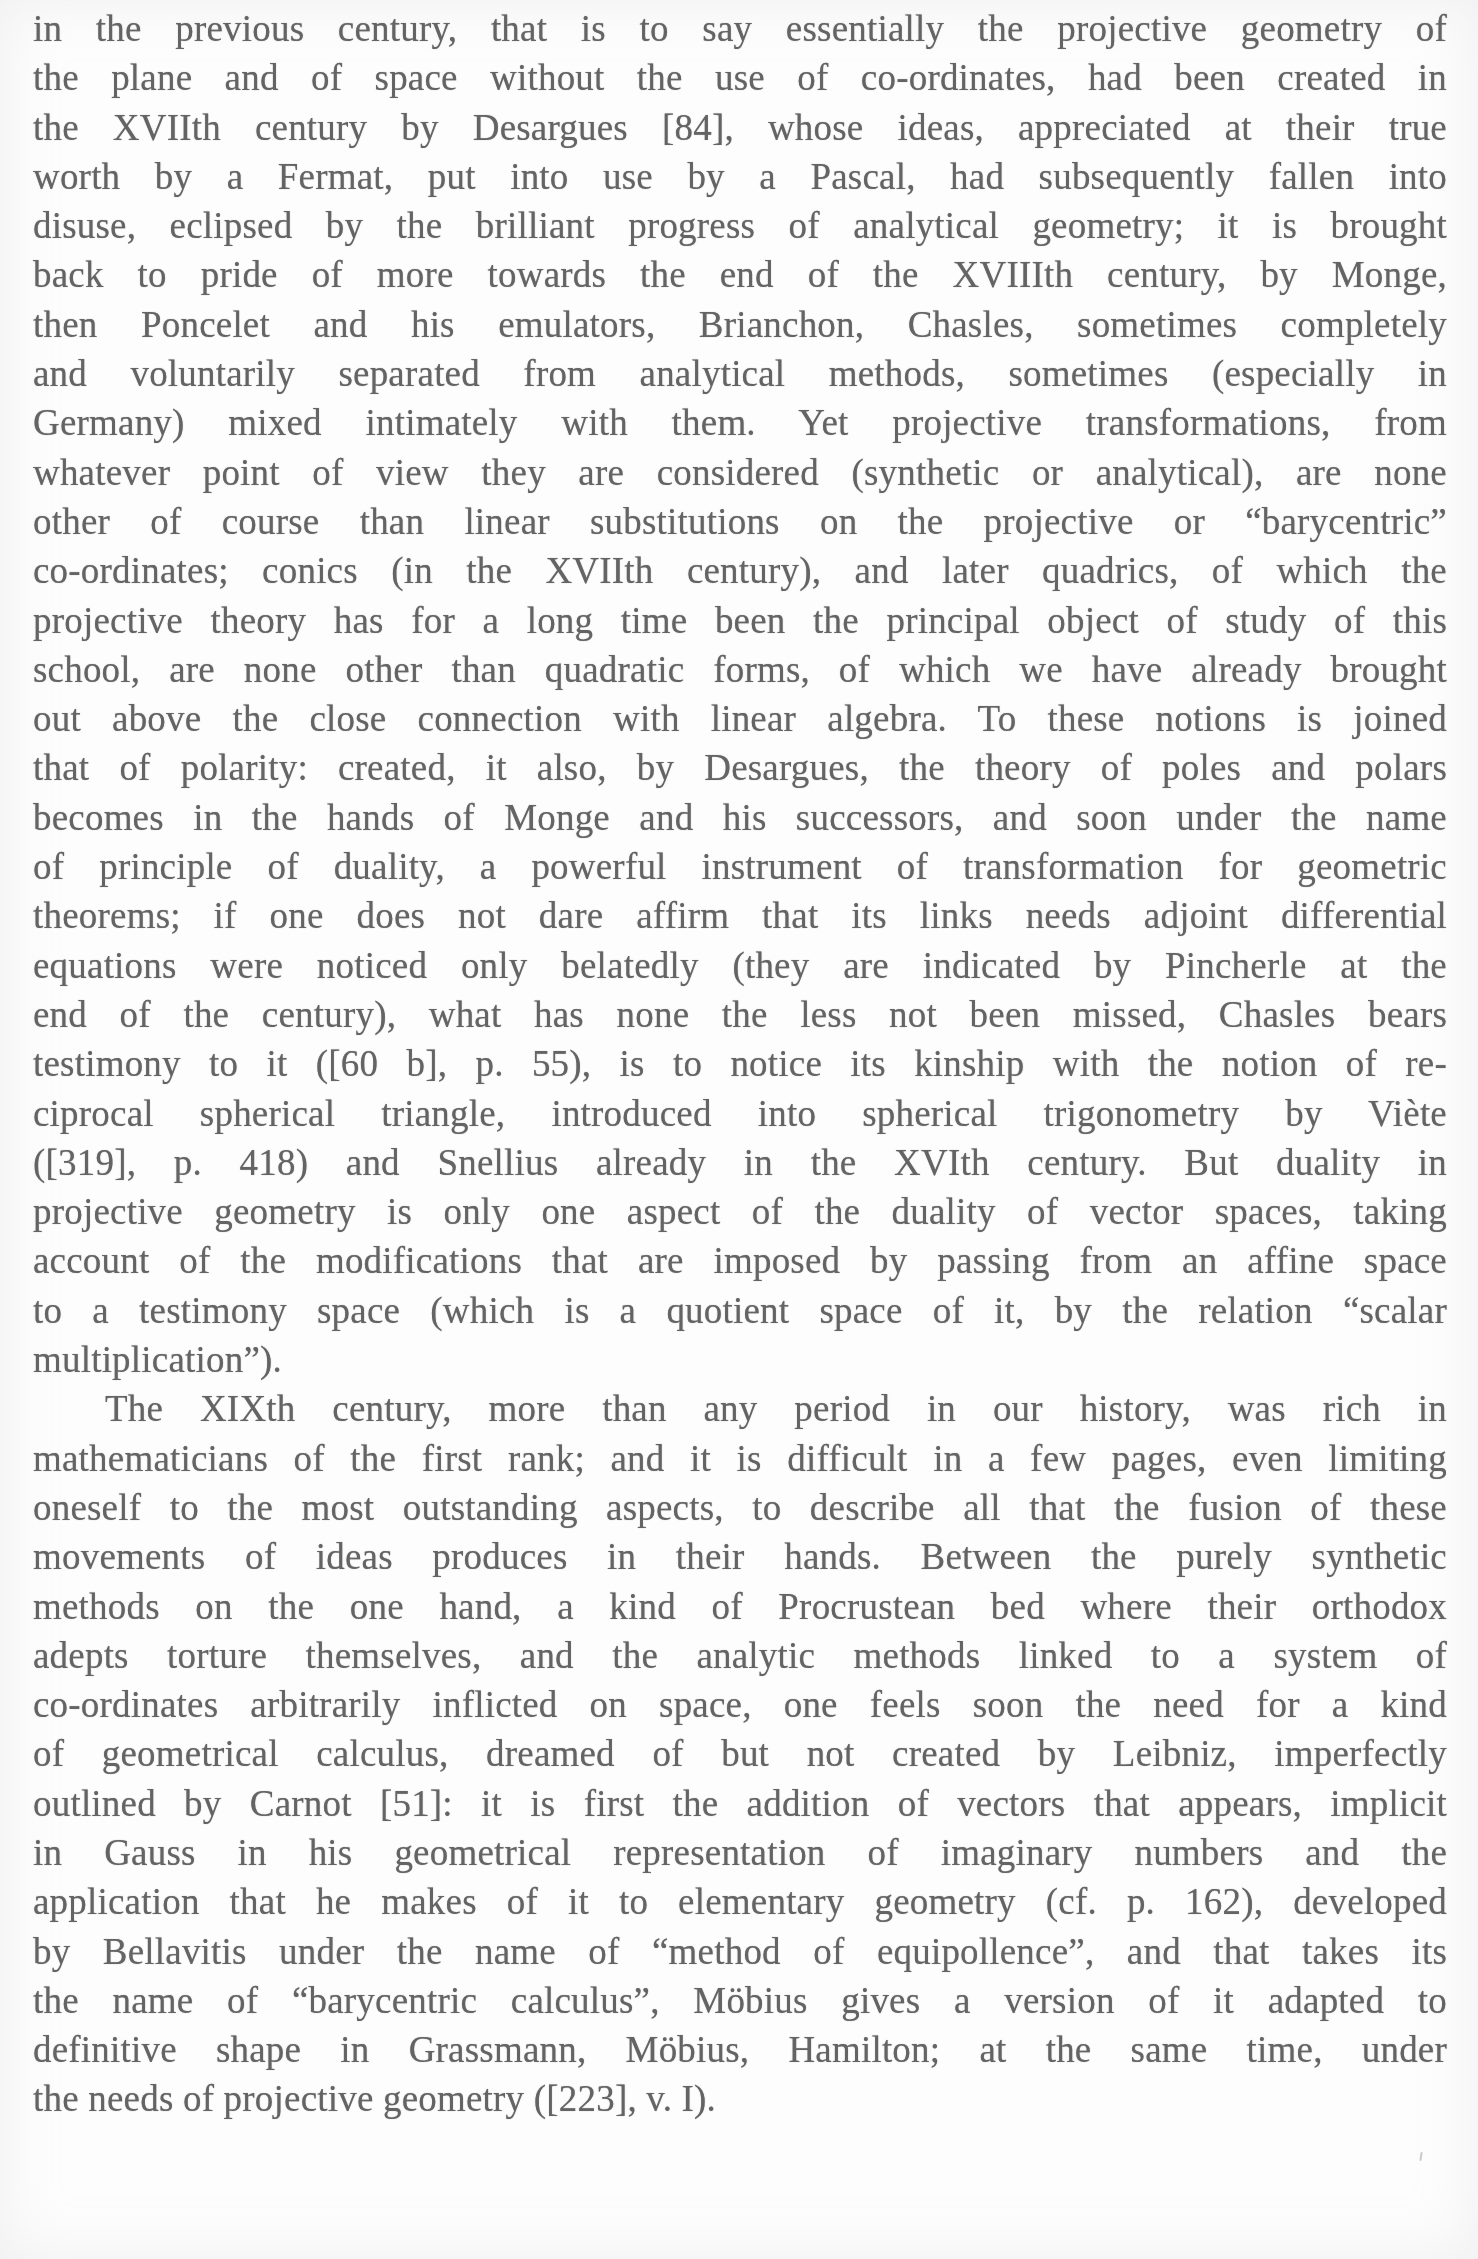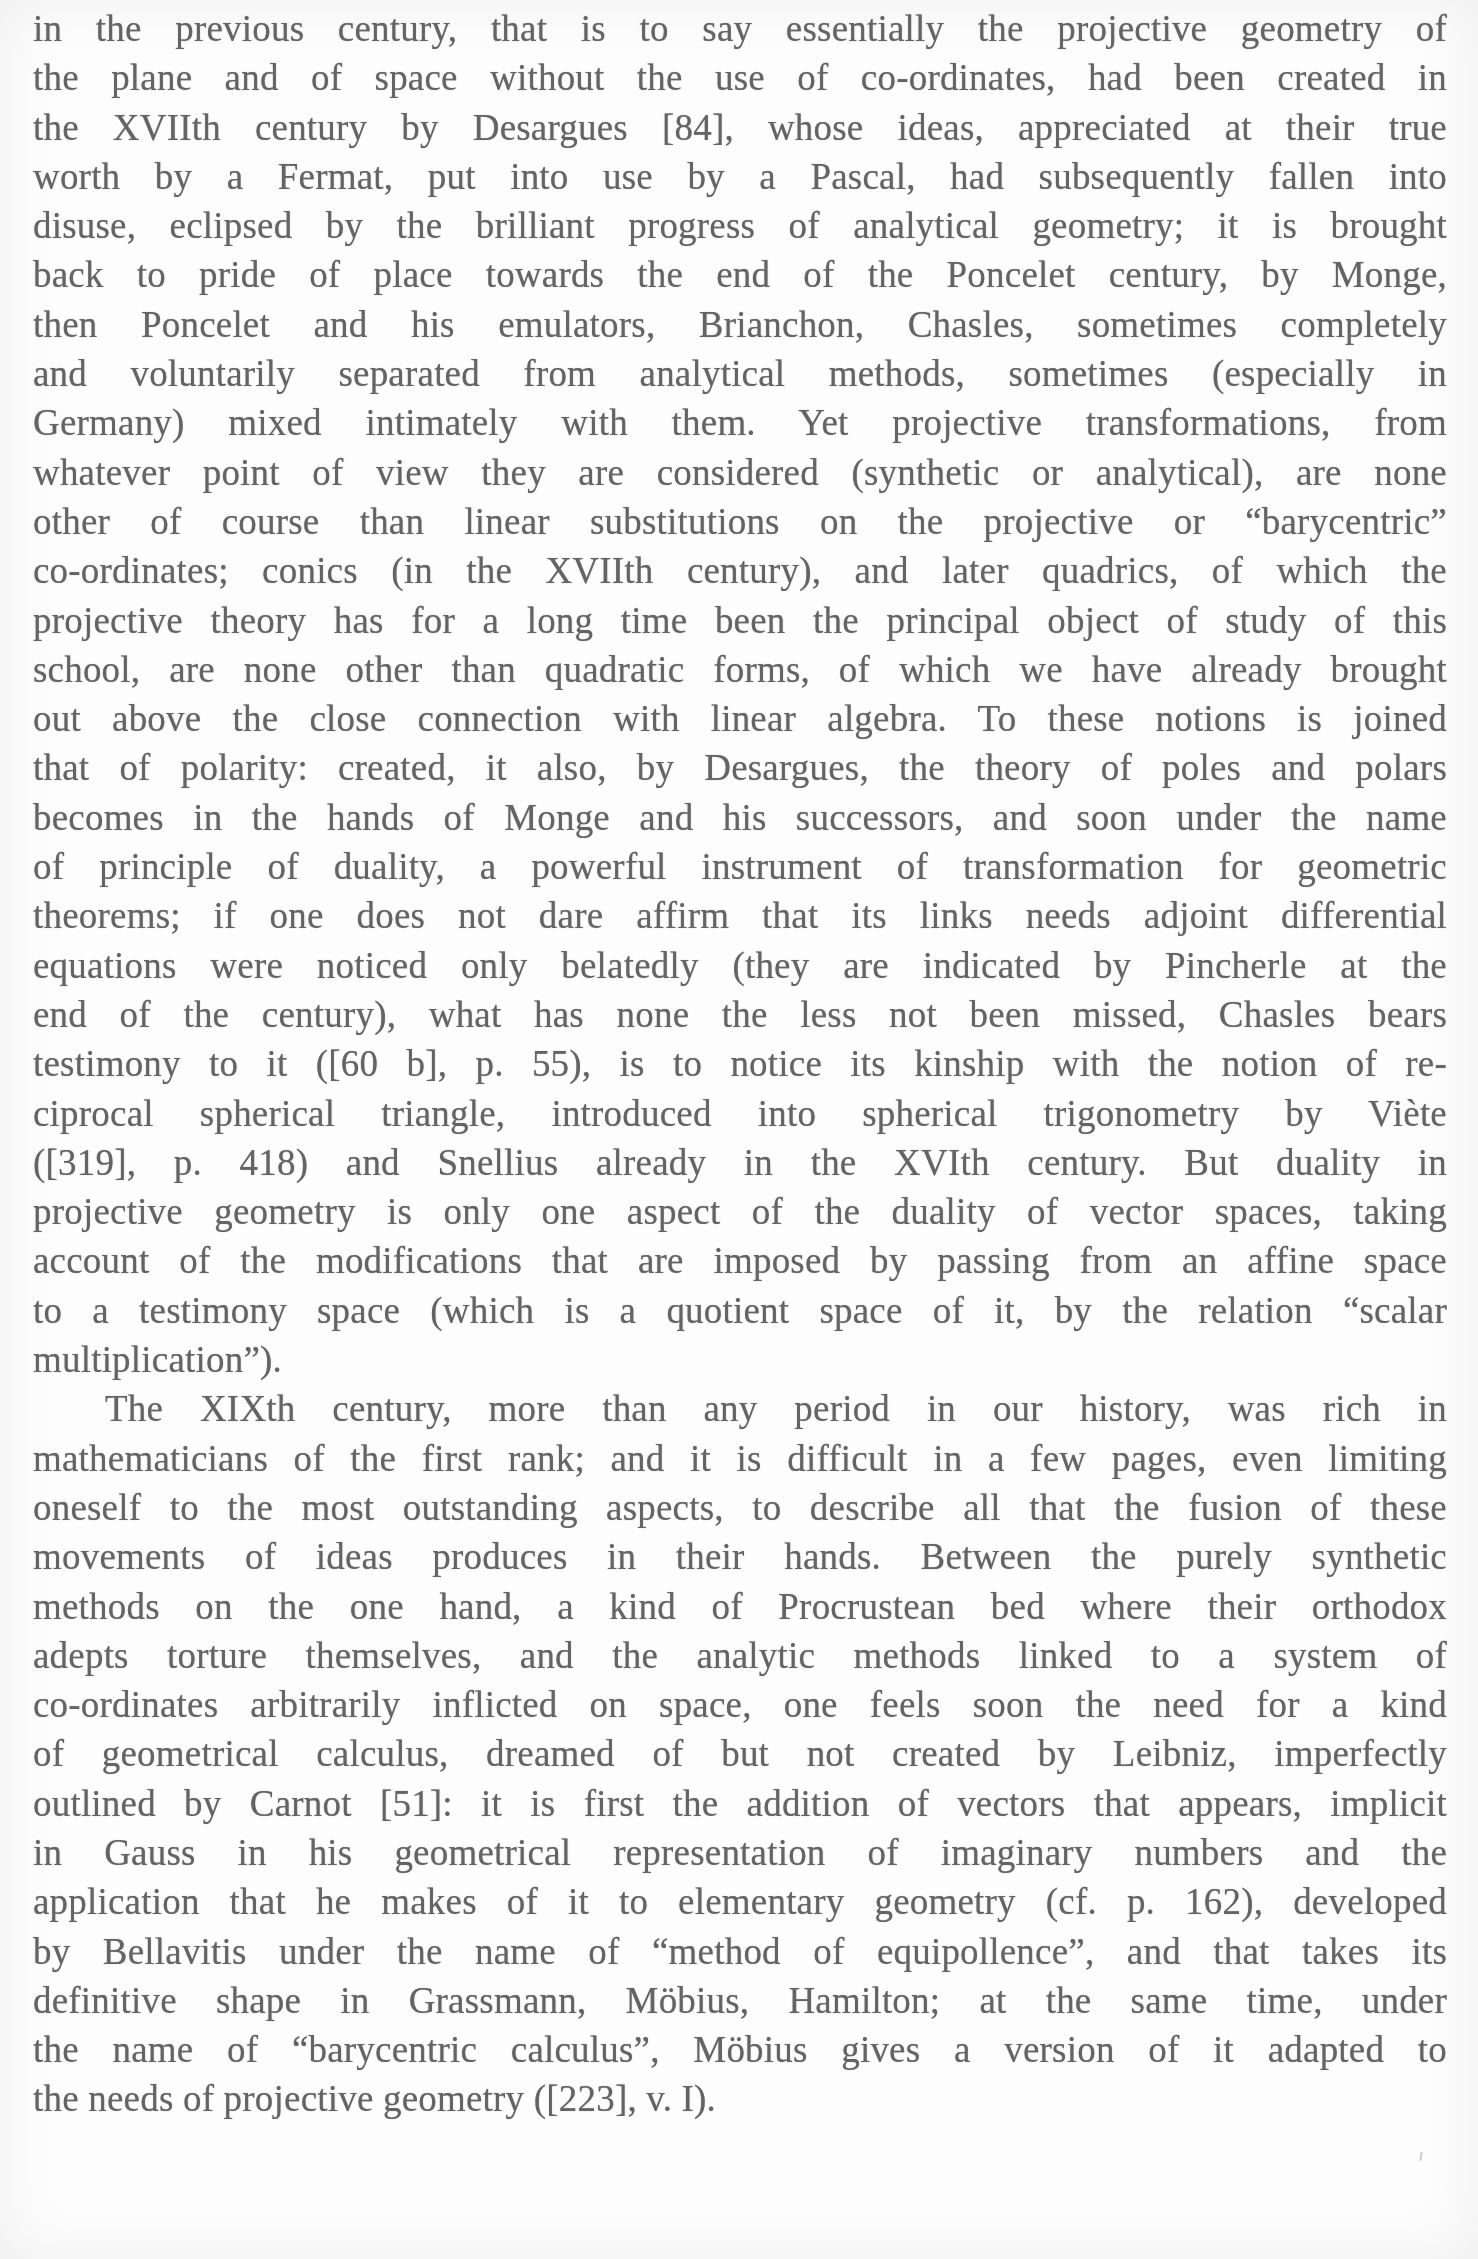--- a/index.html
+++ b/index.html
@@ -49,21 +49,21 @@
 </head>
 <body>
 
 <div class="page">
   <div class="text-block">
       <div class="line">in the previous century, that is to say essentially the projective geometry of</div>
       <div class="line">the plane and of space without the use of co-ordinates, had been created in</div>
       <div class="line">the XVIIth century by Desargues [84], whose ideas, appreciated at their true</div>
       <div class="line">worth by a Fermat, put into use by a Pascal, had subsequently fallen into</div>
       <div class="line">disuse, eclipsed by the brilliant progress of analytical geometry; it is brought</div>
-      <div class="line">back to pride of place towards the end of the Poncelet century, by Monge,</div>
+      <div class="line">back to pride of more towards the end of the XVIIIth century, by Monge,</div>
       <div class="line">then Poncelet and his emulators, Brianchon, Chasles, sometimes completely</div>
       <div class="line">and voluntarily separated from analytical methods, sometimes (especially in</div>
       <div class="line">Germany) mixed intimately with them. Yet projective transformations, from</div>
       <div class="line">whatever point of view they are considered (synthetic or analytical), are none</div>
       <div class="line">other of course than linear substitutions on the projective or “barycentric”</div>
       <div class="line">co-ordinates; conics (in the XVIIth century), and later quadrics, of which the</div>
       <div class="line">projective theory has for a long time been the principal object of study of this</div>
       <div class="line">school, are none other than quadratic forms, of which we have already brought</div>
       <div class="line">out above the close connection with linear algebra. To these notions is joined</div>
       <div class="line">that of polarity: created, it also, by Desargues, the theory of poles and polars</div>
@@ -84,18 +84,18 @@
       <div class="line">oneself to the most outstanding aspects, to describe all that the fusion of these</div>
       <div class="line">movements of ideas produces in their hands. Between the purely synthetic</div>
       <div class="line">methods on the one hand, a kind of Procrustean bed where their orthodox</div>
       <div class="line">adepts torture themselves, and the analytic methods linked to a system of</div>
       <div class="line">co-ordinates arbitrarily inflicted on space, one feels soon the need for a kind</div>
       <div class="line">of geometrical calculus, dreamed of but not created by Leibniz, imperfectly</div>
       <div class="line">outlined by Carnot [51]: it is first the addition of vectors that appears, implicit</div>
       <div class="line">in Gauss in his geometrical representation of imaginary numbers and the</div>
       <div class="line">application that he makes of it to elementary geometry (cf. p. 162), developed</div>
       <div class="line">by Bellavitis under the name of “method of equipollence”, and that takes its</div>
+      <div class="line">the name of “barycentric calculus”, Möbius gives a version of it adapted to</div>
       <div class="line">definitive shape in Grassmann, Möbius, Hamilton; at the same time, under</div>
-      <div class="line">the name of “barycentric calculus”, Möbius gives a version of it adapted to</div>
       <div class="line last">the needs of projective geometry ([223], v. I).</div>
     </div>
   <div class="scan-speck" style="left:1420px; top:2152px; width:2px; height:9px; transform:rotate(8deg); opacity:0.6;"></div>
 </div>
 
 </body></html>

